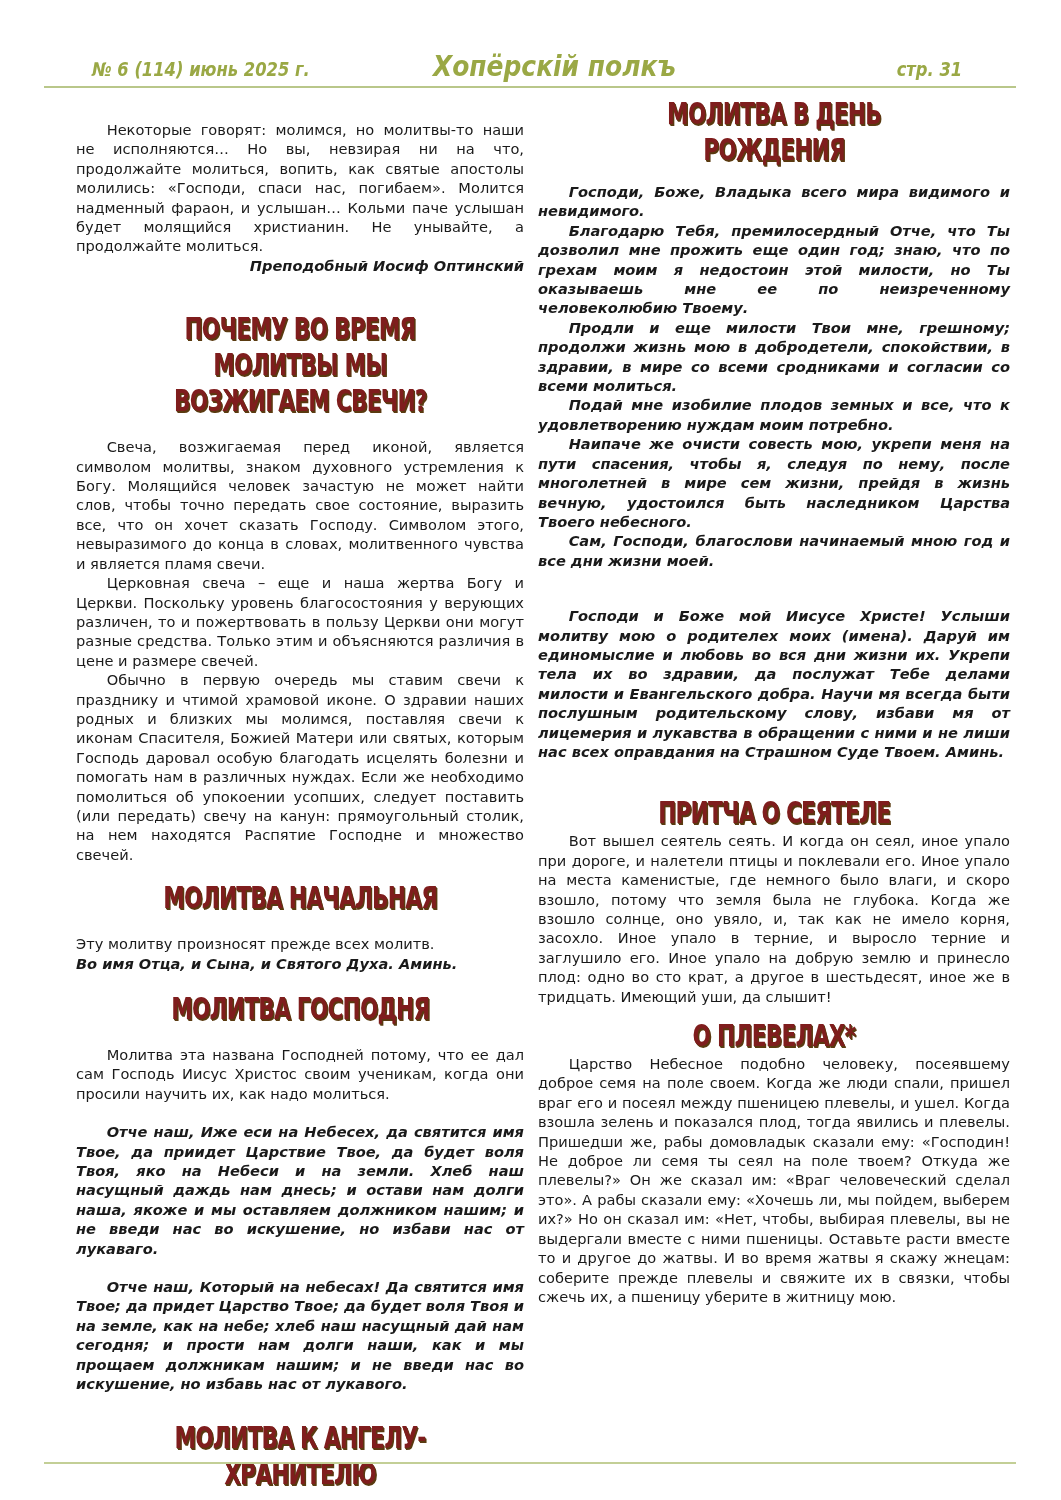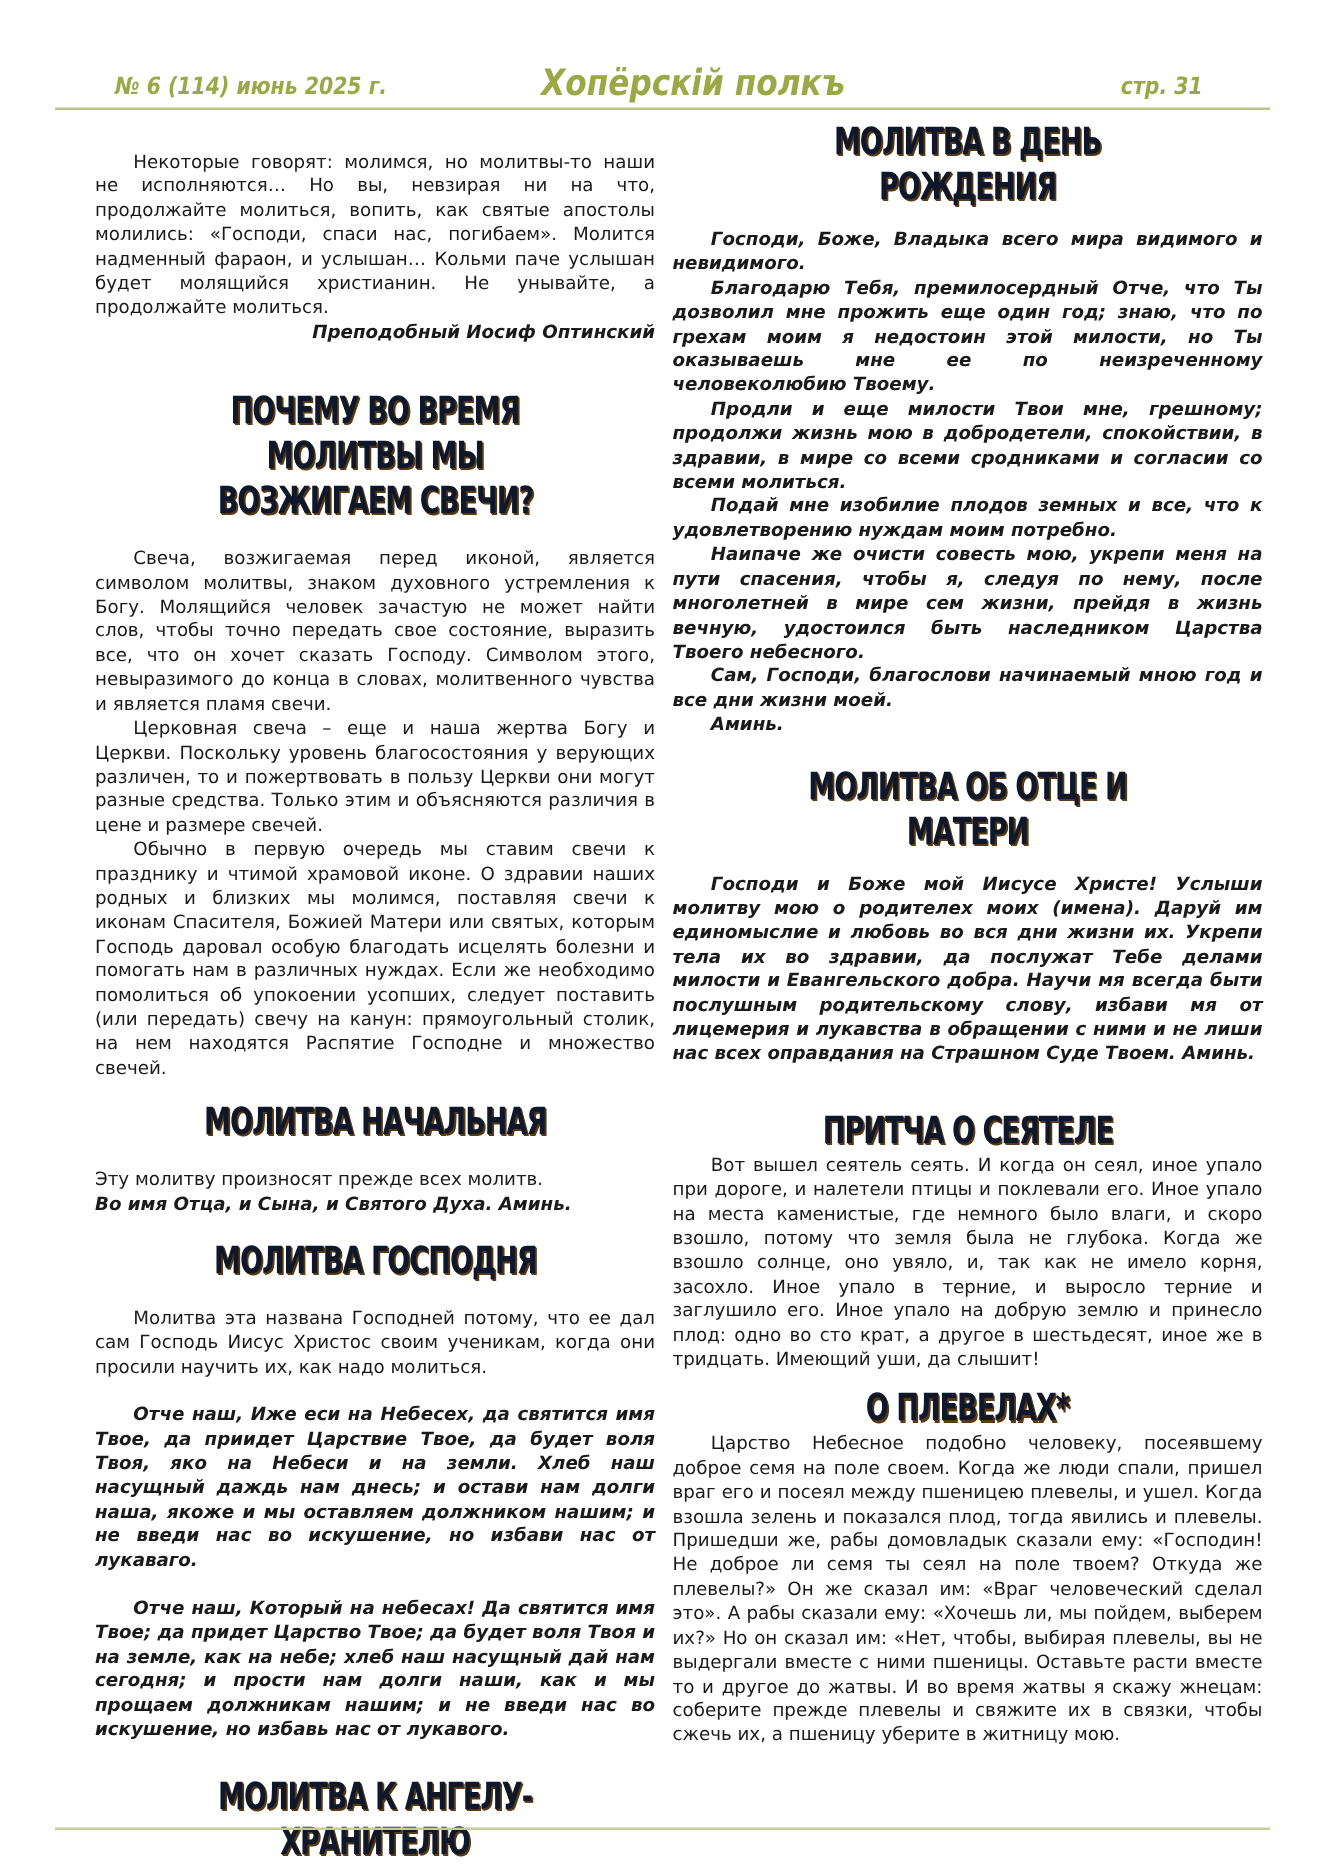--- a/index.html
+++ b/index.html
@@ -18,21 +18,21 @@
   .col { position: absolute; top: 96px; width: 448px; }
   .col-left { left: 76px; margin-top: 24px; }
   .col-right { left: 538px; width: 472px; }
 
   p { margin: 0; font-size: 14.6px; line-height: 19.4px; text-align: justify; text-indent: 0; }
   .ind { text-indent: 2.1em; }
   .bi { font-weight: bold; font-style: italic; }
   .ra { text-align: right; }
   .gap { height: 19px; }
 
-  .h2 { text-align: center; color: #0f172a; font-weight: bold; font-family: "DejaVu Sans", sans-serif;
+  .h2 { text-align: center; color: #7f1d1d; font-weight: bold; font-family: "DejaVu Sans", sans-serif;
         text-shadow: 1px 1px 0 #5a3a10, 2px 2px 0 #5a3a10; letter-spacing: -1px; }
   .h2 span { display: inline-block; transform: scaleX(0.72); }
   .h-mid { font-size: 30px; line-height: 36px; }
   .h-big { font-size: 52px; line-height: 60px; }
 </style>
 </head>
 <body>
 
 <div class="header">
   <span class="hdr-issue">№ 6 (114) июнь 2025 г.</span>
@@ -89,26 +89,24 @@
 <div class="col col-right">
   <section>
     <div class="h2 h-mid"><span>МОЛИТВА В ДЕНЬ РОЖДЕНИЯ</span></div>
     <div style="height:14px"></div>
     <p class="ind bi">Господи, Боже, Владыка всего мира видимого и невидимого.</p>
     <p class="ind bi">Благодарю Тебя, премилосердный Отче, что Ты дозволил мне прожить еще один год; знаю, что по грехам моим я недостоин этой милости, но Ты оказываешь мне ее по неизреченному человеколюбию Твоему.</p>
     <p class="ind bi">Продли и еще милости Твои мне, грешному; продолжи жизнь мою в добродетели, спокойствии, в здравии, в мире со всеми сродниками и согласии со всеми молиться.</p>
     <p class="ind bi">Подай мне изобилие плодов земных и все, что к удовлетворению нуждам моим потребно.</p>
     <p class="ind bi">Наипаче же очисти совесть мою, укрепи меня на пути спасения, чтобы я, следуя по нему, после многолетней в мире сем жизни, прейдя в жизнь вечную, удостоился быть наследником Царства Твоего небесного.</p>
     <p class="ind bi">Сам, Господи, благослови начинаемый мною год и все дни жизни моей.</p>
-    <p class="ind bi">Аминь.</p>
   </section>
 
   <div style="height:22px"></div>
   <section>
-    <div class="h2 h-mid"><span>МОЛИТВА ОБ ОТЦЕ И МАТЕРИ</span></div>
     <div style="height:14px"></div>
     <p class="ind bi">Господи и Боже мой Иисусе Христе! Услыши молитву мою о родителех моих (имена). Даруй им единомыслие и любовь во вся дни жизни их. Укрепи тела их во здравии, да послужат Тебе делами милости и Евангельского добра. Научи мя всегда быти послушным родительскому слову, избави мя от лицемерия и лукавства в обращении с ними и не лиши нас всех оправдания на Страшном Суде Твоем. Аминь.</p>
   </section>
 
   <div style="height:14px"></div>
 
   <div style="height:20px"></div>
   <section>
     <div class="h2 h-mid"><span>ПРИТЧА О СЕЯТЕЛЕ</span></div>
     <p class="ind">Вот вышел сеятель сеять. И когда он сеял, иное упало при дороге, и налетели птицы и поклевали его. Иное упало на места каменистые, где немного было влаги, и скоро взошло, потому что земля была не глубока. Когда же взошло солнце, оно увяло, и, так как не имело корня, засохло. Иное упало в терние, и выросло терние и заглушило его. Иное упало на добрую землю и принесло плод: одно во сто крат, а другое в шестьдесят, иное же в тридцать. Имеющий уши, да слышит!</p>

